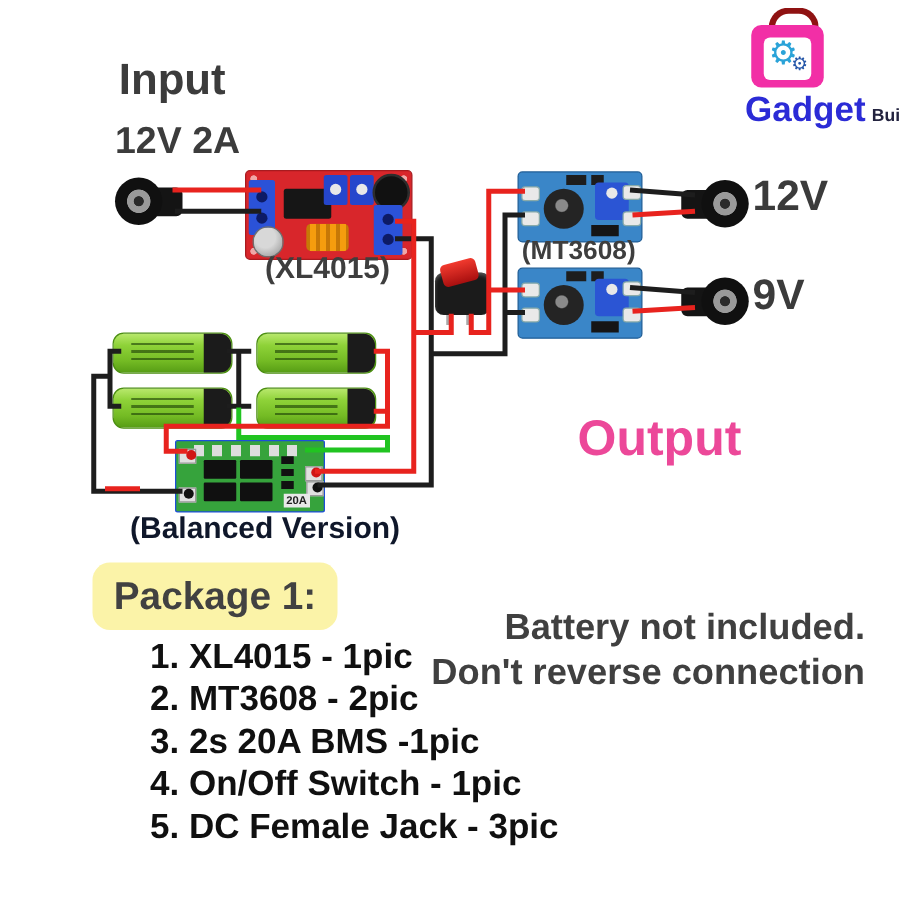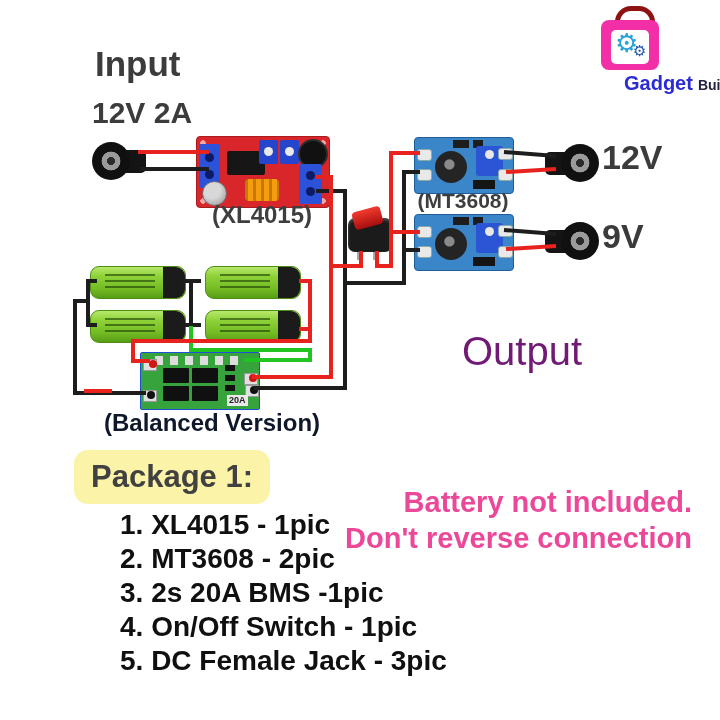--- a/index.html
+++ b/index.html
@@ -8,42 +8,42 @@
   .abs{position:absolute;}
   .lbl{position:absolute;font-weight:bold;color:#3a3a3a;white-space:nowrap;line-height:1;}
 
   
   .input-title{left:95px;top:46px;font-size:35px;color:#3c3c3c;}
   .input-spec{left:92px;top:98px;font-size:30px;color:#3c3c3c;}
   .xl-label{left:195px;top:203px;width:134px;text-align:center;font-size:24px;color:#3e3e3e;}
   .mt-label{left:410px;top:190px;width:106px;text-align:center;font-size:21px;color:#3e3e3e;}
   .bat-label{left:124px;top:241px;font-size:22px;color:#3e3e3e;}
   .balanced-label{left:104px;top:411px;font-size:24px;color:#0f172a;}
-  .output-title{left:462px;top:331px;font-size:40px;font-weight:400;color:#701a75;}
+  .output-title{left:462px;top:331px;font-size:40px;font-weight:700;color:#ec4899;}
   .v12-label{left:602px;top:140px;font-size:34px;color:#3b3b3b;}
   .v9-label{left:602px;top:219px;font-size:34px;color:#3b3b3b;}
 
   .package-pill{left:74px;top:450px;background:#fbf3a8;border-radius:14px;
     padding:9px 17px;font-size:31px;font-weight:bold;color:#414141;}
   .pkg-list{left:78px;top:508px;margin-left:42px;}
   .pkg-item{font-size:28px;font-weight:bold;color:#101010;line-height:34px;white-space:nowrap;}
-  .warning{left:330px;top:484px;width:362px;text-align:right;color:#ec4899;
+  .warning{left:330px;top:484px;width:362px;text-align:right;color:#404040;
     font-weight:bold;font-size:29px;line-height:36px;white-space:nowrap;}
 
   
   .bag-handle{left:615px;top:6px;width:30px;height:26px;border:5px solid #8f1212;
     border-bottom:none;border-radius:16px 16px 0 0;}
   .bag-body{left:601px;top:20px;width:58px;height:50px;background:#f22fa6;border-radius:8px;}
   .bag-inner{left:611px;top:30px;width:38px;height:34px;background:#fff;border-radius:5px;}
   .gear-big{left:615px;top:30px;font-size:26px;color:#2ba3d8;line-height:1;
     font-family:"DejaVu Sans",sans-serif;}
   .gear-small{left:633px;top:44px;font-size:15px;color:#2456a8;line-height:1;
     font-family:"DejaVu Sans",sans-serif;}
   .brand-line{left:596px;top:72px;white-space:nowrap;}
-  .brand-primary{font-size:20px;font-weight:bold;color:#2b2bd6;margin-left:28px;}
+  .brand-primary{font-size:28px;font-weight:bold;color:#2b2bd6;}
   .brand-secondary{font-size:14px;font-weight:bold;color:#23233f;margin-left:5px;}
 
   
   .jack{position:absolute;width:56px;height:40px;}
   .jack-face{position:absolute;left:0;top:1px;width:38px;height:38px;border-radius:50%;
     background:radial-gradient(circle at 50% 50%,#2a2a2a 0 14%,#9a9a9a 16% 34%,#101010 36% 74%,#3d3d3d 76% 100%);}
   .jack-barrel{position:absolute;left:28px;top:9px;width:26px;height:23px;background:#141414;border-radius:5px;}
   .jack.flip{transform:scaleX(-1);}
   .jack-input{left:92px;top:141px;}
   .jack-12v{left:543px;top:143px;}

